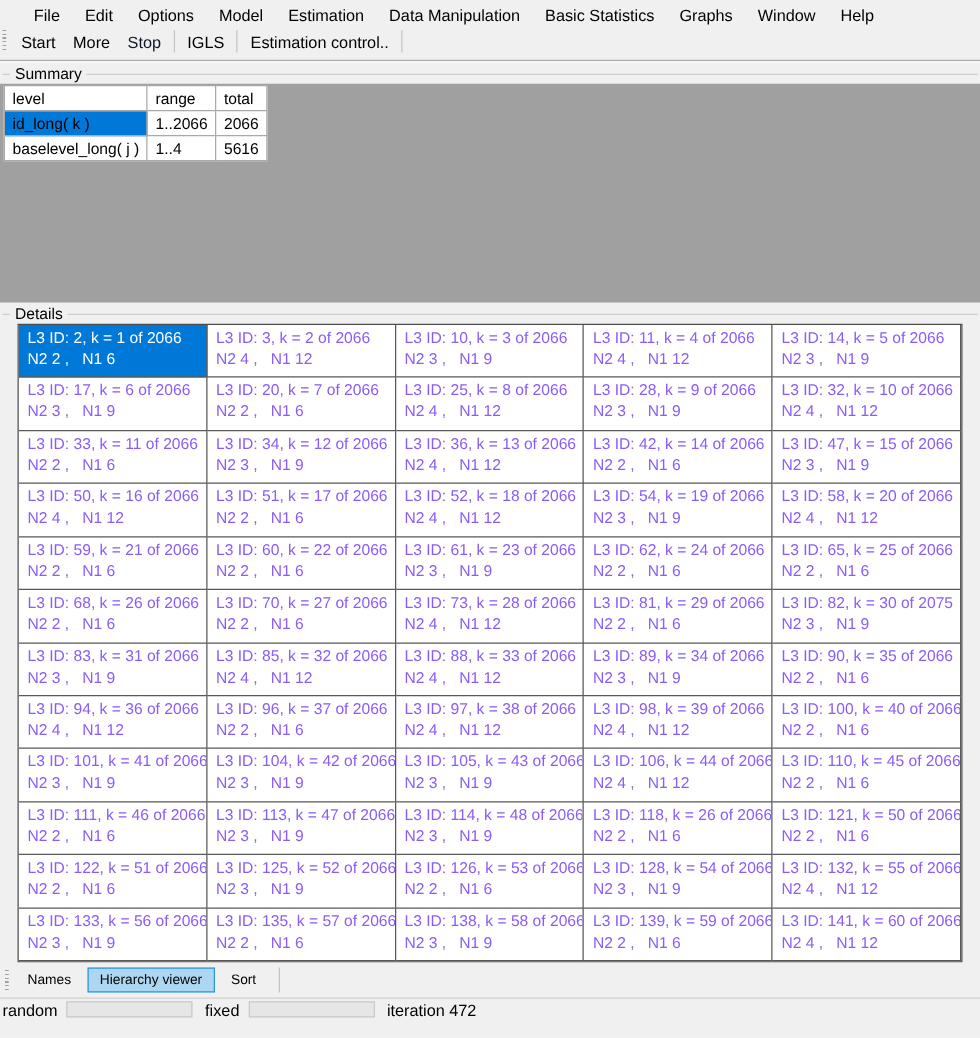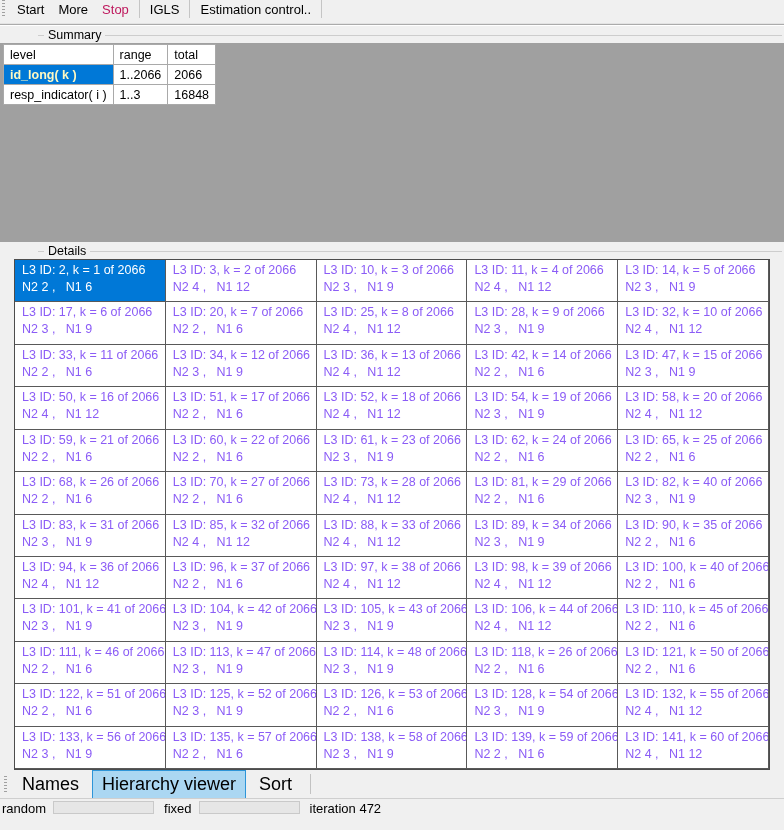--- a/index.html
+++ b/index.html
@@ -9,64 +9,76 @@
 
   
   .menubar { height:24px; flex:none; display:flex; align-items:center; padding-left:17px; font-size:13px; color:#000; }
   .menu-item { padding:2px 10px; cursor:default; }
 
   
   .toolbar { height:24px; flex:none; display:flex; align-items:flex-start; border-bottom:1px solid #e3e3e3; }
   .gripper { width:3px; height:16px; margin:0 5px 0 2px; flex:none;
              background-image:repeating-linear-gradient(to bottom,#a0a0a0 0 1px,transparent 1px 3px); }
   .tool-btn { padding:2px 7px; font-size:13px; color:#000; cursor:default; white-space:nowrap; }
-  .tool-btn.disabled { color:#be185d; }
+  .tool-btn.disabled { color:#0f172a; }
   .tool-sep { width:1px; height:18px; background:#c5c5c5; margin:0 3px; flex:none; }
 
   
   .hsep { height:2px; flex:none; border-top:1px solid #ababab; border-bottom:1px solid #ffffff; }
 
   
-  .gb { position:relative; height:17px; flex:none;margin-left:36px; }
+  .gb { position:relative; height:17px; flex:none; }
   .gb::before { content:""; position:absolute; left:2px; right:2px; top:9px; border-top:1px solid #cdcdcd; }
   .gb-label { position:absolute; left:8px; top:2px; background:#f0f0f0; padding:0 4px; font-size:12.5px; color:#000; }
 
   
   .summary-area { flex:1 1 auto; background:var(--workspace,#a0a0a0); padding:1px 0 0 3px; overflow:hidden; }
   .sum-table { border-collapse:collapse; background:#fff; font-size:12.5px; }
   .sum-table th, .sum-table td { border:1px solid #a9a9a9; font-weight:normal; text-align:left;
                                  padding:2px 6px; height:20px; white-space:pre; }
   .col-level { width:94px; } .col-range { width:41px; } .col-total { width:40px; }
-  td.sel { background:var(--selection,#0078d7); color:#fef9c3;font-weight:bold; }
+  td.sel { background:var(--selection,#0078d7); color:#000000; }
 
   
   .details-grid { flex:none; height:511px; margin:0 14px; border:1px solid #4c4c4c; background:#fff;
                   display:grid; grid-template-columns:repeat(5,1fr); grid-auto-rows:1fr; overflow:hidden; }
   .dcell { border-right:1px solid var(--grid_line,#595959); border-bottom:1px solid var(--grid_line,#595959);
            padding:2px 2px 0 7px; font-size:12.5px; line-height:17px; color:#8b5cf6; overflow:hidden; cursor:default; }
   .dcell div { white-space:pre; }
   .dcell.selected { background:var(--selection,#0078d7); color:#fff; }
 
   
   .tabbar { height:28px; flex:none; display:flex; align-items:center; padding-left:2px; background:#f0f0f0; }
-  .tab { font-size:18px; padding:3px 9px; border:1px solid transparent; margin-right:3px; cursor:default; }
+  .tab { font-size:11px; padding:3px 9px; border:1px solid transparent; margin-right:3px; cursor:default; }
   .tab.active { background:var(--tab_active_bg,#abd7f2); border-color:var(--tab_active_border,#2e95d8); }
   .tab-sep { width:1px; height:20px; background:#c2c2c2; margin-left:5px; }
 
   
   .statusbar { height:32px; flex:none; border-top:1px solid #cfcfcf; background:#f0f0f0;
                display:flex; align-items:flex-start; font-size:13px; padding-top:2px; overflow:hidden; }
   .status-label { margin:0 7px 0 2px; white-space:nowrap; }
   .status-slot { width:101px; height:13px; background:#e6e6e6; border:1px solid #c9c9c9; margin:0 8px 0 0; flex:none; }
 </style>
 </head>
 <body>
 
 <div class="app">
 
+  <div class="menubar" id="menubar">
+      <div class="menu-item">File</div>
+      <div class="menu-item">Edit</div>
+      <div class="menu-item">Options</div>
+      <div class="menu-item">Model</div>
+      <div class="menu-item">Estimation</div>
+      <div class="menu-item">Data Manipulation</div>
+      <div class="menu-item">Basic Statistics</div>
+      <div class="menu-item">Graphs</div>
+      <div class="menu-item">Window</div>
+      <div class="menu-item">Help</div>
+    </div>
 
   <div class="toolbar" id="toolbar">
     <div class="gripper"></div>
   <div class="tool-btn">Start</div>
       <div class="tool-btn">More</div>
       <div class="tool-btn disabled">Stop</div>
       <div class="tool-sep"></div>
       <div class="tool-btn">IGLS</div>
       <div class="tool-sep"></div>
       <div class="tool-btn">Estimation control..</div>
@@ -88,23 +100,23 @@
             <th class="col-total">total</th>
           </tr>
         </thead>
       <tbody id="sum-body">
           <tr>
             <td class="sel">id_long( k )</td>
             <td>1..2066</td>
             <td>2066</td>
           </tr>
           <tr>
-            <td>resp_indicator( i )</td>
-            <td>1..3</td>
-            <td>16848</td>
+            <td>baselevel_long( j )</td>
+            <td>1..4</td>
+            <td>5616</td>
           </tr>
         </tbody>
     </table>
   </div>
 
   <div class="gb">
     <span class="gb-label">Details</span>
   </div>
 
   <div class="details-grid" id="details-grid">
@@ -218,21 +230,21 @@
       </div>
       <div class="dcell">
         <div>L3 ID: 73, k = 28 of 2066</div>
         <div>N2 4 ,   N1 12</div>
       </div>
       <div class="dcell">
         <div>L3 ID: 81, k = 29 of 2066</div>
         <div>N2 2 ,   N1 6</div>
       </div>
       <div class="dcell">
-        <div>L3 ID: 82, k = 40 of 2066</div>
+        <div>L3 ID: 82, k = 30 of 2075</div>
         <div>N2 3 ,   N1 9</div>
       </div>
       <div class="dcell">
         <div>L3 ID: 83, k = 31 of 2066</div>
         <div>N2 3 ,   N1 9</div>
       </div>
       <div class="dcell">
         <div>L3 ID: 85, k = 32 of 2066</div>
         <div>N2 4 ,   N1 12</div>
       </div>

